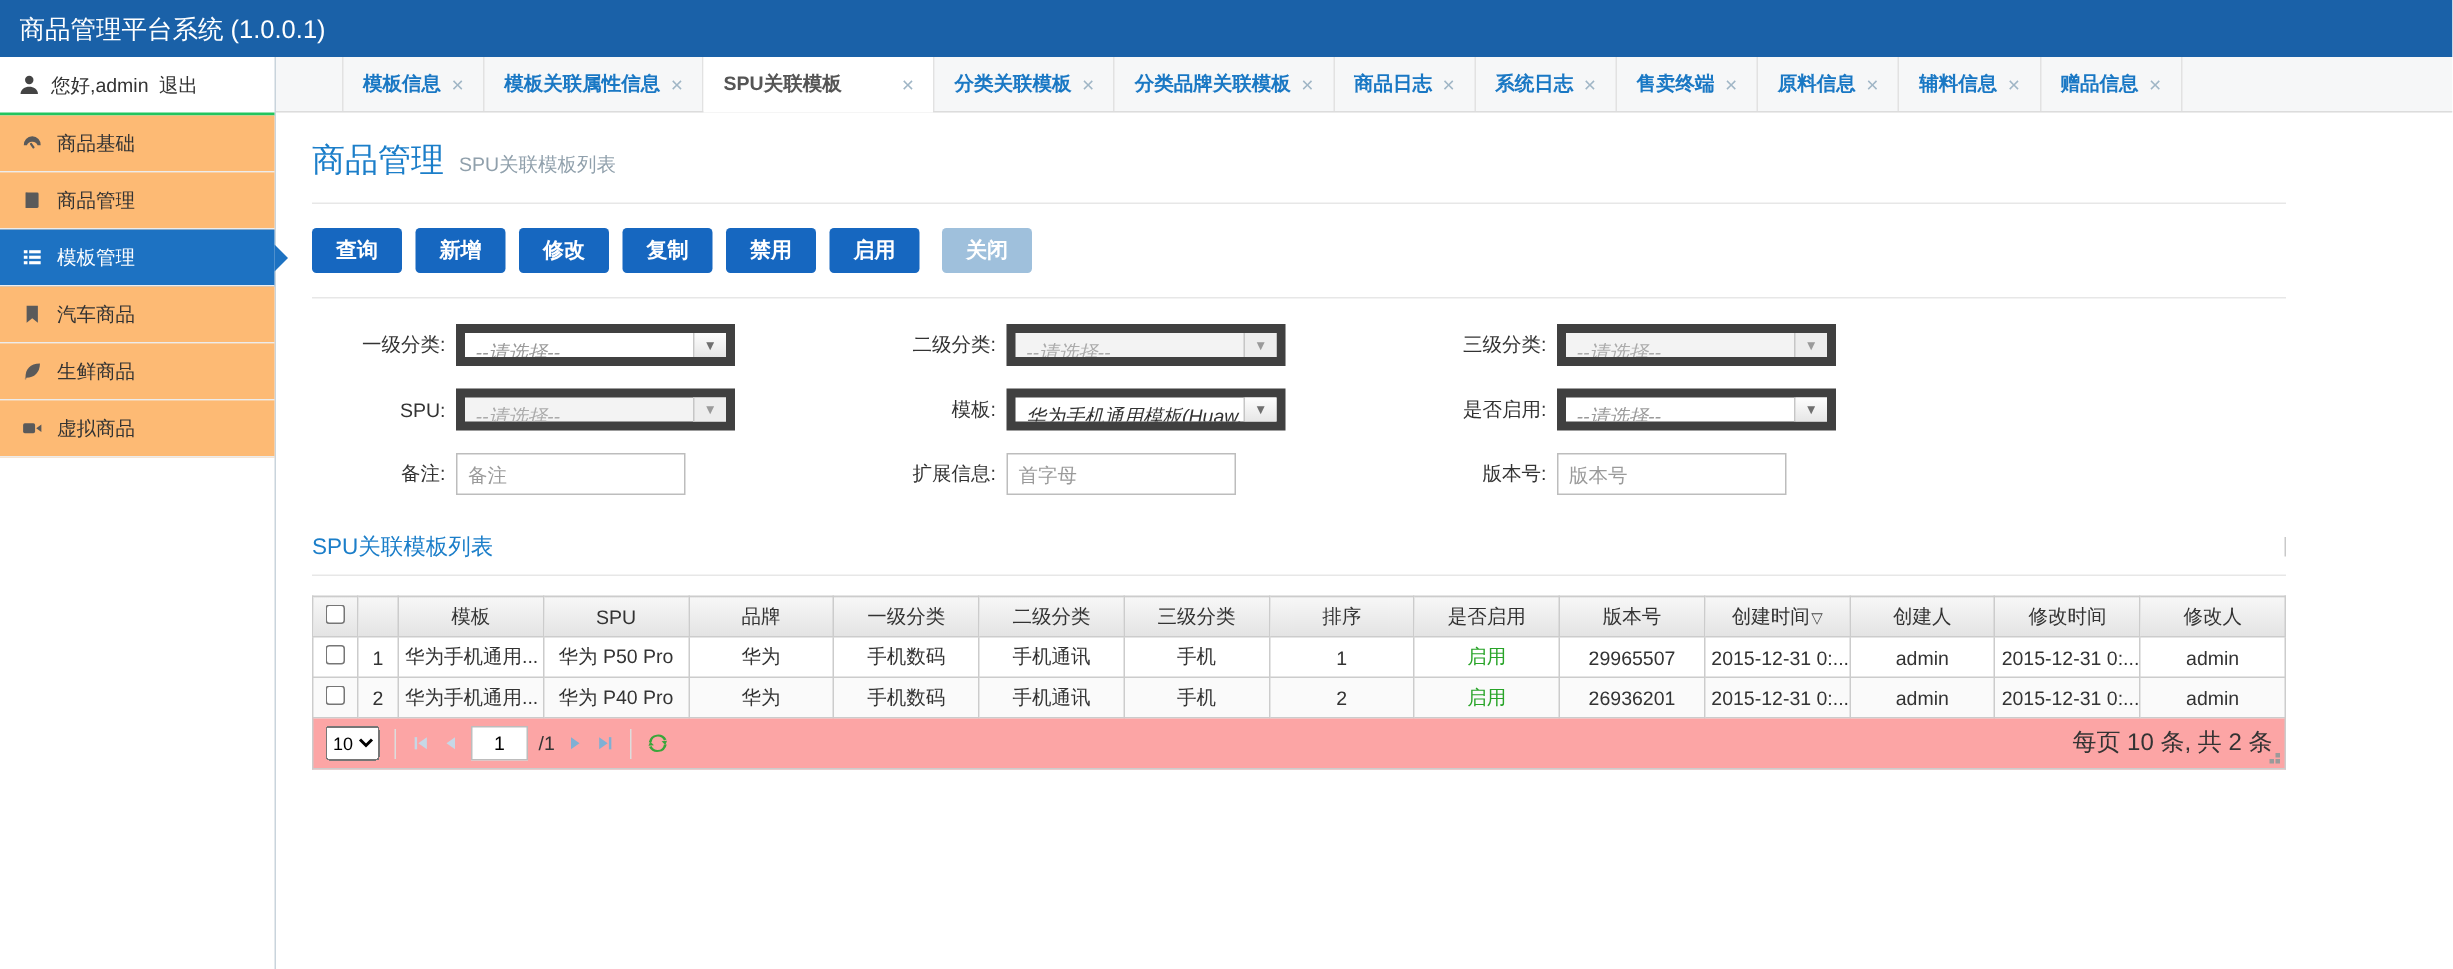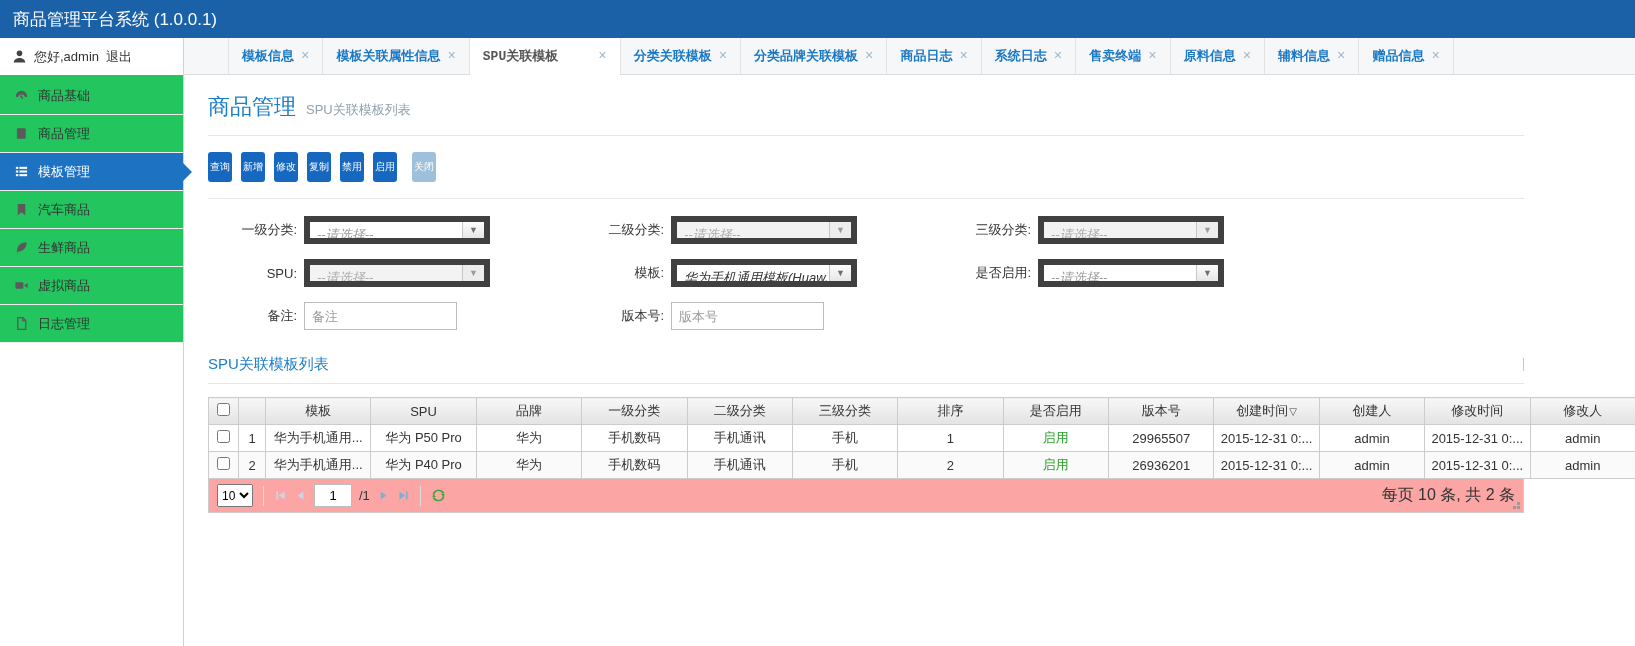--- a/index.html
+++ b/index.html
@@ -9,57 +9,57 @@
 *{margin:0;padding:0;box-sizing:border-box;}
 html,body{width:1635px;height:646px;}
 body{font-family:"Liberation Sans","DejaVu Sans",sans-serif;font-size:13px;color:#333;background:#fff;overflow:hidden;}
 .icon svg{display:block;}
 .header{height:38px;background:var(--header-bg);color:#fff;display:flex;align-items:center;padding:0 13px;font-size:17px;}
 .app-body{display:flex;height:608px;}
 .sidebar{width:184px;background:#fff;border-right:1px solid #c9d4dc;flex:none;}
 .user-row{height:39px;display:flex;align-items:center;gap:7px;padding:0 12px;border-bottom:2px solid #22c55e;}
 .user-row .icon{color:#444;display:inline-flex;}
 .logout{cursor:pointer;}
-.nav-item{height:38px;display:flex;align-items:center;gap:9px;padding:0 13px;border-bottom:1px solid #ececec;cursor:pointer;position:relative;background:#22c55e;}
+.nav-item{height:38px;display:flex;align-items:center;gap:9px;padding:0 13px;border-bottom:1px solid #ececec;cursor:pointer;position:relative;background:#fdba74;}
 .nav-item .icon{color:#5a5a5a;display:inline-flex;width:16px;justify-content:center;}
 .nav-item.active{background:var(--nav-active);color:#fff;}
 .nav-item.active .icon{color:#fff;}
 .nav-item.active::after{content:"";position:absolute;right:-9px;top:50%;margin-top:-9px;border-left:9px solid var(--nav-active);border-top:9px solid transparent;border-bottom:9px solid transparent;z-index:3;}
 .main{flex:1;display:flex;flex-direction:column;min-width:0;}
 .tabbar{height:37px;background:#f6f7f8;border-bottom:1px solid #dcdcdc;display:flex;align-items:stretch;padding-left:44px;}
-.tab{display:flex;align-items:center;gap:7px;padding:0 13px;border-right:1px solid #e2e2e2;color:var(--tab-blue);font-weight:bold;cursor:pointer;white-space:nowrap;font-family:Liberation Mono, monospace;}
+.tab{display:flex;align-items:center;gap:7px;padding:0 13px;border-right:1px solid #e2e2e2;color:var(--tab-blue);font-weight:bold;cursor:pointer;white-space:nowrap;}
 .tab:first-child{border-left:1px solid #e2e2e2;}
 .tab.active{background:#fff;color:#555;position:relative;gap:40px;}
 .tab.active::after{content:"";position:absolute;left:0;right:0;bottom:-1px;height:1px;background:#fff;}
 .tab-close{color:#a0b6c6;font-weight:normal;font-size:14px;line-height:1;}
 .content{padding:10px 0 0 24px;flex:1;}
 .content-inner{width:1316px;}
 .page-head{display:flex;align-items:baseline;gap:10px;padding:7px 0 13px;border-bottom:1px solid #e7e7e7;}
 .page-title{color:var(--accent-blue);font-size:22px;}
 .page-subtitle{color:#90a0ac;font-size:13px;}
 .toolbar{display:flex;align-items:center;gap:9px;padding:16px 0;border-bottom:1px solid #e7e7e7;}
-.btn{height:30px;padding:0 2px;background:var(--primary);color:#fff;border:0;border-radius:3px;font-family:"Liberation Sans",sans-serif;font-size:10px;font-weight:normal;cursor:pointer;}
+.btn{height:30px;padding:0 16px;background:var(--primary);color:#fff;border:0;border-radius:3px;font-family:"Liberation Sans",sans-serif;font-size:14px;font-weight:bold;cursor:pointer;}
 .btn.muted{background:var(--muted-button);margin-left:6px;}
 .section-head{display:flex;align-items:center;justify-content:space-between;padding:15px 0 9px;border-bottom:1px solid #e7e7e7;}
 .section-title{color:var(--accent-blue);font-size:15px;}
 .section-handle{width:1px;height:13px;background:#c9c9c9;}
 .form-grid{display:grid;grid-template-columns:367px 367px 367px;row-gap:15px;padding:17px 0 10px;}
 .field{display:flex;align-items:center;}
 .field-label{width:96px;text-align:right;padding-right:7px;flex:none;}
 .combo{width:186px;height:28px;border:6px solid #404040;display:flex;background:#fff;font-style:italic;}
 .combo-text{flex:1;padding:0 7px;line-height:26px;overflow:hidden;white-space:nowrap;color:#333;}
 .combo-text.ph{color:#9a9a9a;}
 .combo-arrow{width:22px;flex:none;border-left:1px solid #c6c6c6;background:linear-gradient(#fdfdfd,#e6e6e6);display:flex;align-items:center;justify-content:center;color:#6f6f6f;font-size:9px;cursor:pointer;}
 .combo.disabled{background:#f3f3f3;}
 .combo.disabled .combo-text{color:#ababab;}
 .combo.disabled .combo-arrow{background:#ededed;color:#9a9a9a;cursor:default;}
 .text-input{width:153px;height:28px;border:1px solid #bdbdbd;padding:0 7px;font-family:"Liberation Sans",sans-serif;font-size:13px;color:#333;}
 .text-input::placeholder{color:#9a9a9a;}
 .grid-area{margin-top:13px;}
-table.grid{border-collapse:collapse;width:1428px;table-layout:fixed;border-radius:22px;}
+table.grid{border-collapse:collapse;width:1316px;table-layout:fixed;border-radius:22px;}
 .grid th,.grid td{border:1px solid #ccc;height:27px;text-align:center;font-weight:normal;padding:0 4px;overflow:hidden;white-space:nowrap;font-size:13px;}
 .grid th{background:linear-gradient(#f7f7f7,#e3e3e3);}
 .grid tbody tr:nth-child(even) td{background:#fafafa;}
 .grid td.status{color:var(--status-green);}
 .sort{font-size:10px;margin-left:1px;color:#444;}
 .pager{width:1316px;height:34px;border:1px solid #ccc;border-top:0;display:flex;align-items:center;gap:7px;padding:0 8px;position:relative;background:#fca5a5;}
 .page-size-select{height:23px;font-family:"Liberation Sans",sans-serif;font-size:12px;}
 .psep{width:1px;height:20px;background:#ddd;margin:0 3px;}
 .pg{display:inline-flex;cursor:pointer;color:#7fb0d4;}
 .pg.dis{color:#c6d8e6;}
@@ -141,29 +141,20 @@
         </div>
         <div class="nav-item">
           <span class="icon">
             <svg width="15" height="15" viewBox="0 0 16 16">
               <rect x="1.5" y="4.5" width="8.5" height="7" rx="1.2" fill="currentColor"></rect>
               <path d="M10.8 8l3.7-2.6v5.2z" fill="currentColor"></path>
             </svg>
           </span>
           <span>虚拟商品</span>
         </div>
-        <div class="nav-item">
-          <span class="icon">
-            <svg width="15" height="15" viewBox="0 0 16 16">
-              <path d="M4 1.8h5.5L12.5 5v9.2H4z" fill="none" stroke="currentColor" stroke-width="1.4"></path>
-              <path d="M9.5 1.8V5h3" fill="none" stroke="currentColor" stroke-width="1.4"></path>
-            </svg>
-          </span>
-          <span>日志管理</span>
-        </div>
       </nav>
   </div>
 
   <div class="main">
     <div class="tabbar" id="tabbar">
         <div class="tab">
           <span>模板信息</span>
           <span class="tab-close">×</span>
         </div>
         <div class="tab">
@@ -263,20 +254,24 @@
             <div class="field">
               <span class="field-label">是否启用:</span>
               <div class="combo">
                 <span class="combo-text ph">--请选择--</span>
                 <span class="combo-arrow">▼</span>
               </div>
             </div>
             <div class="field">
               <span class="field-label">备注:</span>
               <input type="text" class="text-input" placeholder="备注" style="">
+            </div>
+            <div class="field">
+              <span class="field-label">扩展信息:</span>
+              <input type="text" class="text-input" placeholder="首字母" style="">
             </div>
             <div class="field">
               <span class="field-label">版本号:</span>
               <input type="text" class="text-input" placeholder="版本号" style="">
             </div>
           </div>
 
         <div class="section-head">
           <span class="section-title">SPU关联模板列表</span>
           <span class="section-handle"></span>

